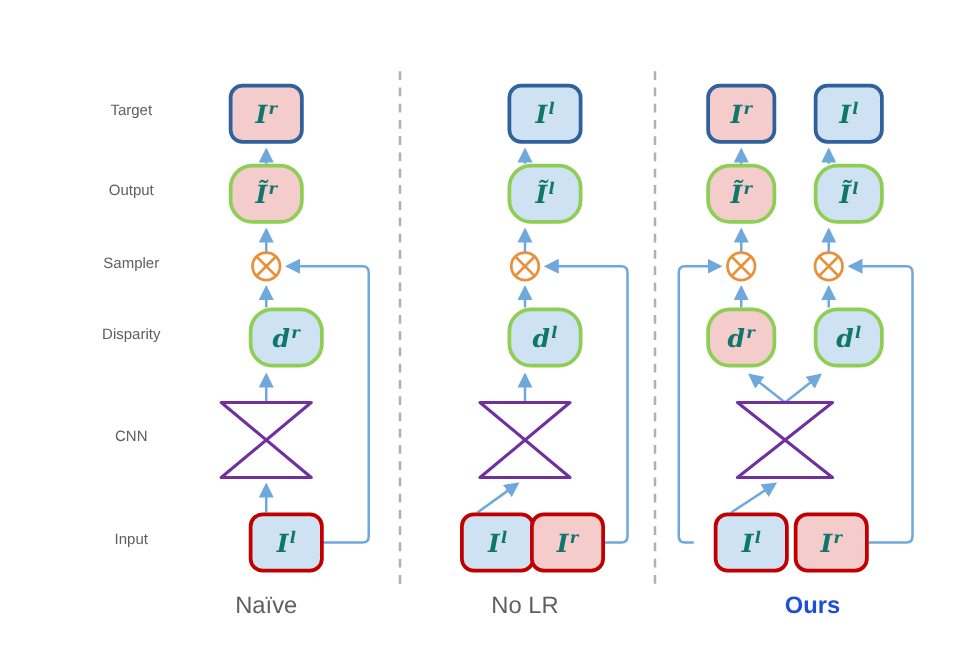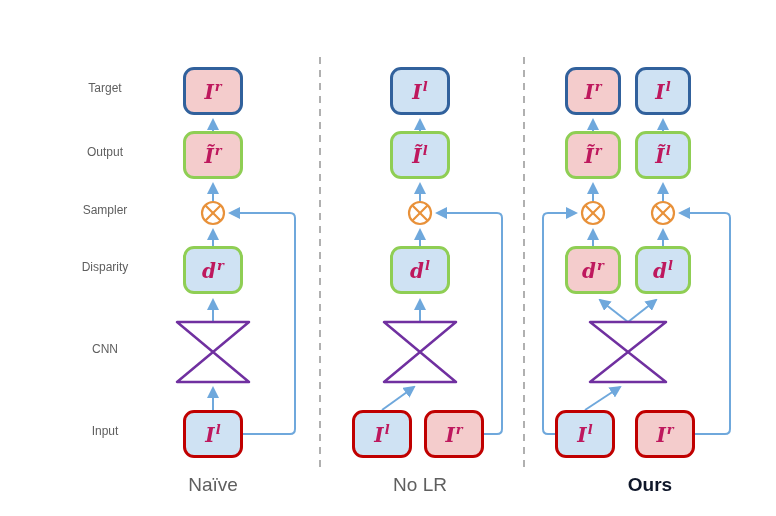--- a/index.html
+++ b/index.html
@@ -7,39 +7,39 @@
     position:relative; width:776px; height:516px; background:#ffffff;
     overflow:hidden; font-family:"Liberation Sans", sans-serif;
   }
   #wires { position:absolute; left:0; top:0; z-index:1; }
   .box {
     position:absolute; width:60px; height:48px; box-sizing:border-box;
     border:3px solid #000; border-radius:11px; z-index:2;
     display:flex; align-items:center; justify-content:center;
   }
   .w56 { width:56px; }
-  .fill-blue { background:#cfe2f3; }
+  .fill-blue { background:#cfe2f3;margin-left:16px; }
   .fill-pink { background:#f4cccc; }
   .b-input  { border-color:#c00000; }
   .b-target { border-color:#31619c; }
-  .b-output { border-color:#8fce54; }
+  .b-output { border-color:#8fce54;border-radius:19px; }
   .sym {
     font-family:"DejaVu Serif", serif; font-style:italic; font-weight:bold;
-    font-size:20px; color:#be185d; line-height:1;
+    font-size:20px; color:#0f766e; line-height:1;
   }
   .sym sup { font-size:13px; margin-left:1px; }
   .row-label {
     position:absolute; left:40px; width:130px; text-align:center;
     font-size:12px; color:#5f5f5f; z-index:2;
   }
   .panel-label {
     position:absolute; width:120px; text-align:center;
     font-size:19px; color:#5f5f5f; z-index:2;
   }
-  .panel-label.strong { color:#0f172a; font-weight:bold; }
+  .panel-label.strong { color:#1d4ed8; font-weight:bold; }
 </style>
 </head>
 <body>
 
 <div id="figure">
 
   <svg id="wires" width="776" height="516" viewBox="0 0 776 516">
     <defs>
       <marker id="arr" markerWidth="6" markerHeight="6" refX="5" refY="3" orient="auto">
         <path d="M0,0 L6,3 L0,6 Z" fill="#6fa8dc"></path>

